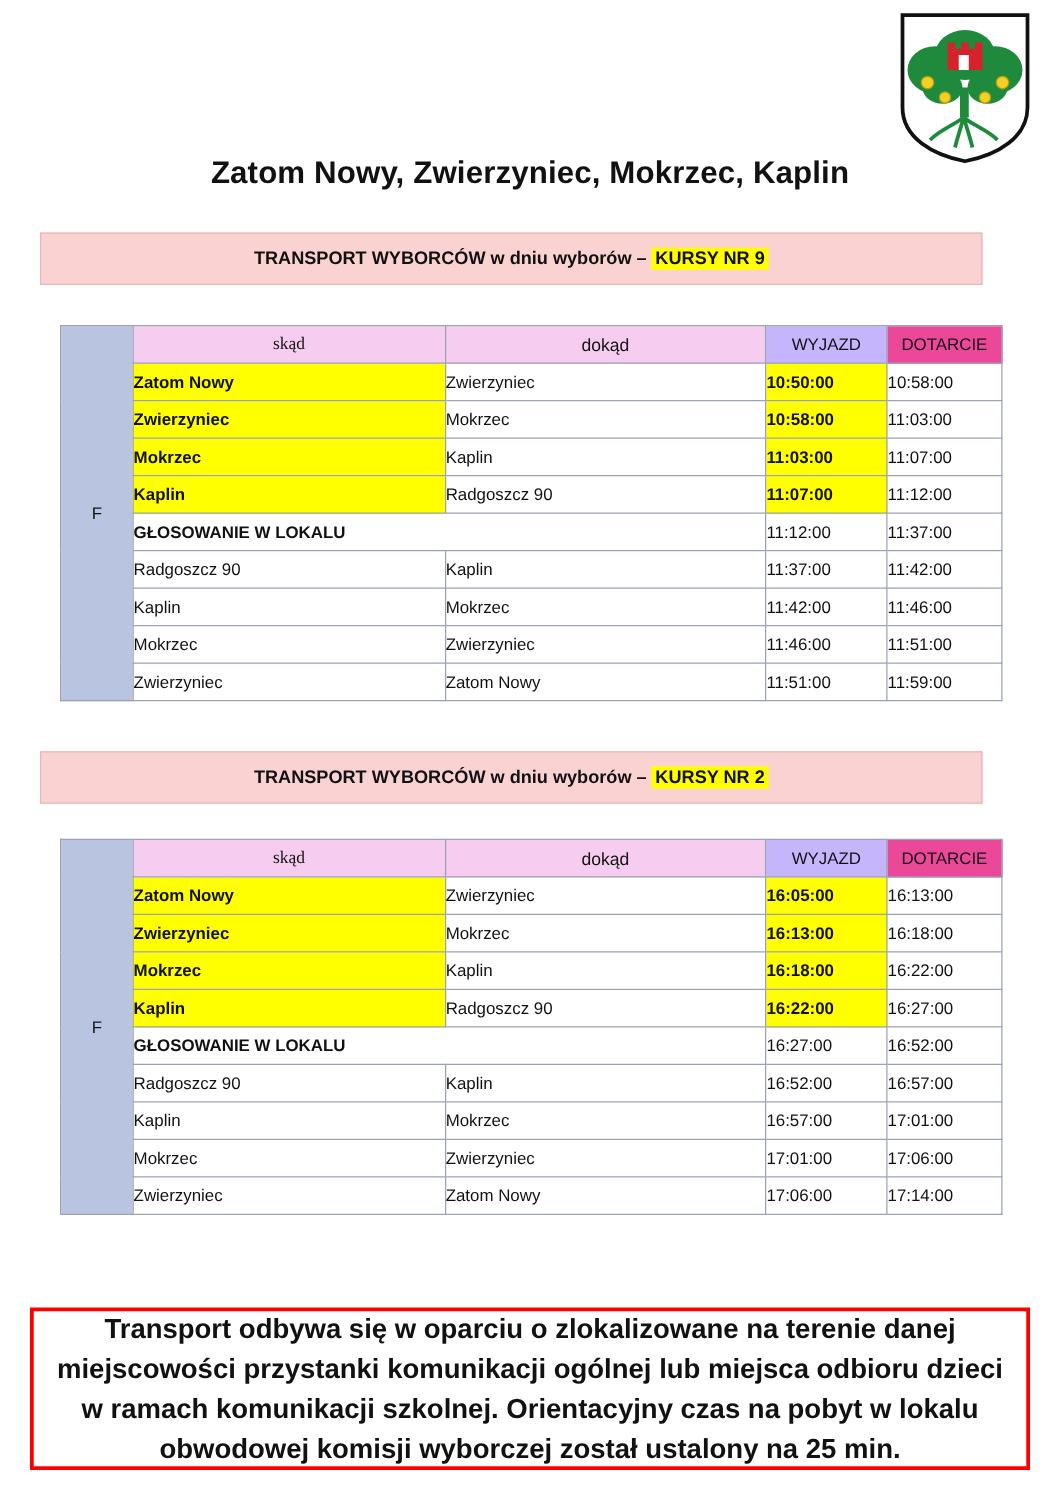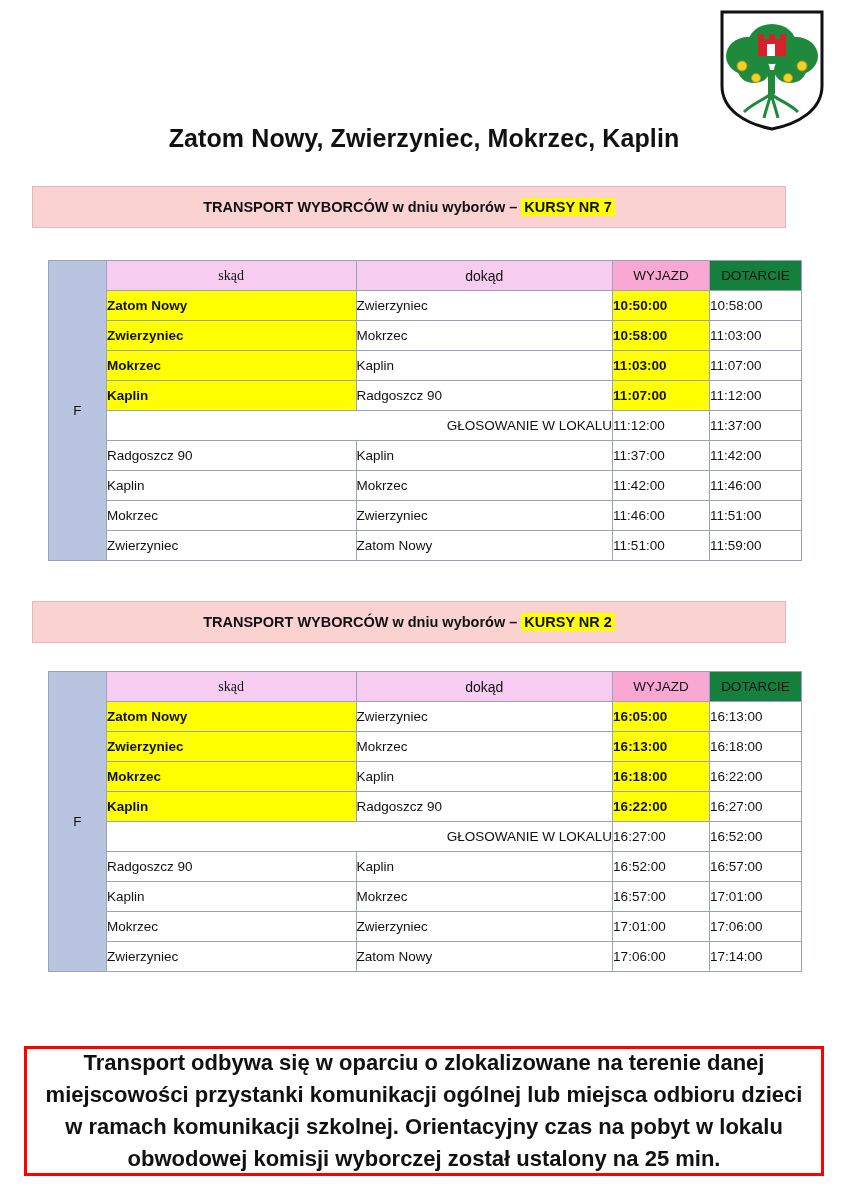--- a/index.html
+++ b/index.html
@@ -91,48 +91,49 @@
   .hdr-from, .hdr-to {
     background: #f6cdf0;
     text-align: center;
     font-weight: bold;
     font-size: 14px;
     height: 34px;
   }
   .hdr-from { width: 250px; font-family: Liberation Serif, serif; }
   .hdr-to   { width: 257px; }
   .hdr-dep {
-    background: #f9a8d4;
+    background: #c4b5fd;
     text-align: center;
     font-weight: bold;
     font-size: 13.5px;
     width: 97px;
     height: 34px;
   }
   .hdr-arr {
-    background: #15803d;
+    background: #ec4899;
     text-align: center;
     font-weight: bold;
     font-size: 13.5px;
     width: 92px;
     height: 34px;
   }
 
   .cell { padding: 0 8px; }
   .cell-center { text-align: left; padding: 0 6px; }
 
   tr.hl-row td.from-cell,
   tr.hl-row td.dep-cell {
     background: #ffff00;
     font-weight: bold;
   }
   tr.hl-row td.from-cell { color: #111111; }
 
   td.vote-cell {
-    text-align: right;
+    text-align: left;
+    font-weight: bold;
   }
 
   
   .footer-note {
     position: absolute;
     left: 24px;
     top: 1046px;
     width: 800px;
     height: 130px;
     border: 3px solid #ff0000;
@@ -175,21 +176,21 @@
 
       <rect x="50" y="62" width="7" height="24" fill="#1f8a3b"></rect>
       <path d="M53 86 C45 92 34 96 26 104 M53 86 C60 92 72 96 80 104 M53 86 C50 96 48 102 46 110 M53 86 C56 96 58 102 60 110" fill="none" stroke="#1f8a3b" stroke-width="3"></path>
     </svg>
   </div>
 
   <div class="doc-title">Zatom Nowy, Zwierzyniec, Mokrzec, Kaplin</div>
 
   <div class="banner" id="banner1">
     <span>TRANSPORT WYBORCÓW w dniu wyborów – </span>
-      <span class="hl">KURSY NR 7</span>
+      <span class="hl">KURSY NR 9</span>
   </div>
 
   <table class="sched" id="table1">
     <tbody>
         <tr>
       <td class="col-f" rowspan="10">F</td>
       <td class="hdr-from">skąd</td>
       <td class="hdr-to">dokąd</td>
       <td class="hdr-dep">WYJAZD</td>
       <td class="hdr-arr">DOTARCIE</td>

